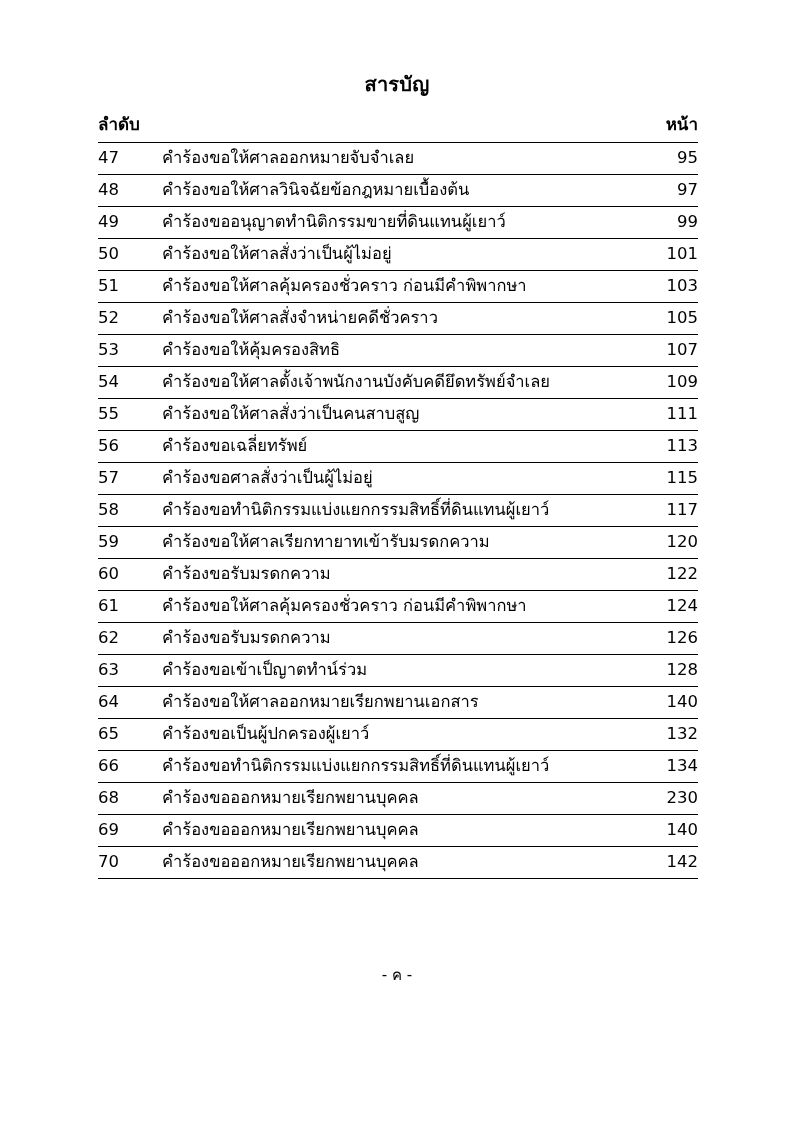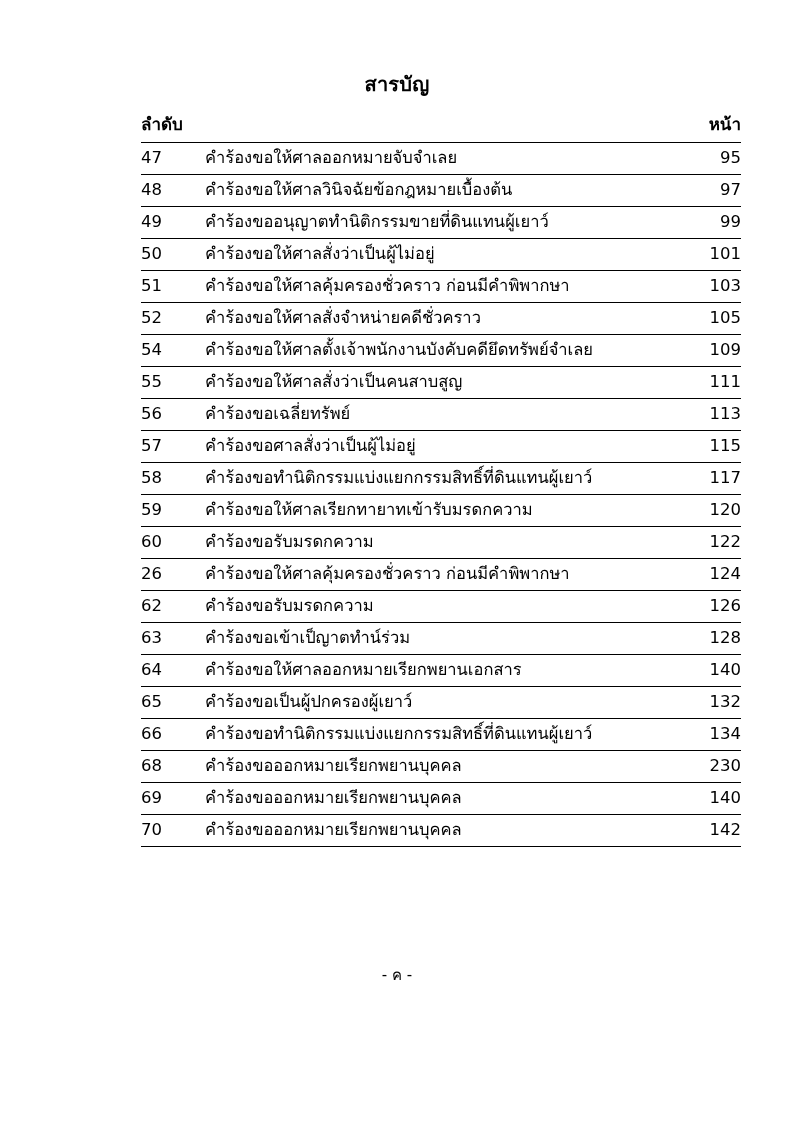--- a/index.html
+++ b/index.html
@@ -42,21 +42,20 @@
     position: absolute;
     top: 113px;
     left: 98px;
     width: 600px;
   }
 
   table.toc {
     width: 600px;
     border-collapse: collapse;
     table-layout: fixed;
-    margin-left: 43px;
   }
 
   table.toc col.c-no    { width: 64px; }
   table.toc col.c-title { width: 446px; }
   table.toc col.c-page  { width: 90px; }
 
   table.toc thead th {
     font-size: 17px;
     font-weight: 700;
     padding: 0 0 7px 0;
@@ -163,20 +162,25 @@
             <td class="t-no">51</td>
             <td class="t-title">คำร้องขอให้ศาลคุ้มครองชั่วคราว ก่อนมีคำพิพากษา</td>
             <td class="t-page">103</td>
           </tr>
           <tr>
             <td class="t-no">52</td>
             <td class="t-title">คำร้องขอให้ศาลสั่งจำหน่ายคดีชั่วคราว</td>
             <td class="t-page">105</td>
           </tr>
           <tr>
+            <td class="t-no">53</td>
+            <td class="t-title">คำร้องขอให้คุ้มครองสิทธิ</td>
+            <td class="t-page">107</td>
+          </tr>
+          <tr>
             <td class="t-no">54</td>
             <td class="t-title">คำร้องขอให้ศาลตั้งเจ้าพนักงานบังคับคดียึดทรัพย์จำเลย</td>
             <td class="t-page">109</td>
           </tr>
           <tr>
             <td class="t-no">55</td>
             <td class="t-title">คำร้องขอให้ศาลสั่งว่าเป็นคนสาบสูญ</td>
             <td class="t-page">111</td>
           </tr>
           <tr>
@@ -198,21 +202,21 @@
             <td class="t-no">59</td>
             <td class="t-title">คำร้องขอให้ศาลเรียกทายาทเข้ารับมรดกความ</td>
             <td class="t-page">120</td>
           </tr>
           <tr>
             <td class="t-no">60</td>
             <td class="t-title">คำร้องขอรับมรดกความ</td>
             <td class="t-page">122</td>
           </tr>
           <tr>
-            <td class="t-no">26</td>
+            <td class="t-no">61</td>
             <td class="t-title">คำร้องขอให้ศาลคุ้มครองชั่วคราว ก่อนมีคำพิพากษา</td>
             <td class="t-page">124</td>
           </tr>
           <tr>
             <td class="t-no">62</td>
             <td class="t-title">คำร้องขอรับมรดกความ</td>
             <td class="t-page">126</td>
           </tr>
           <tr>
             <td class="t-no">63</td>

